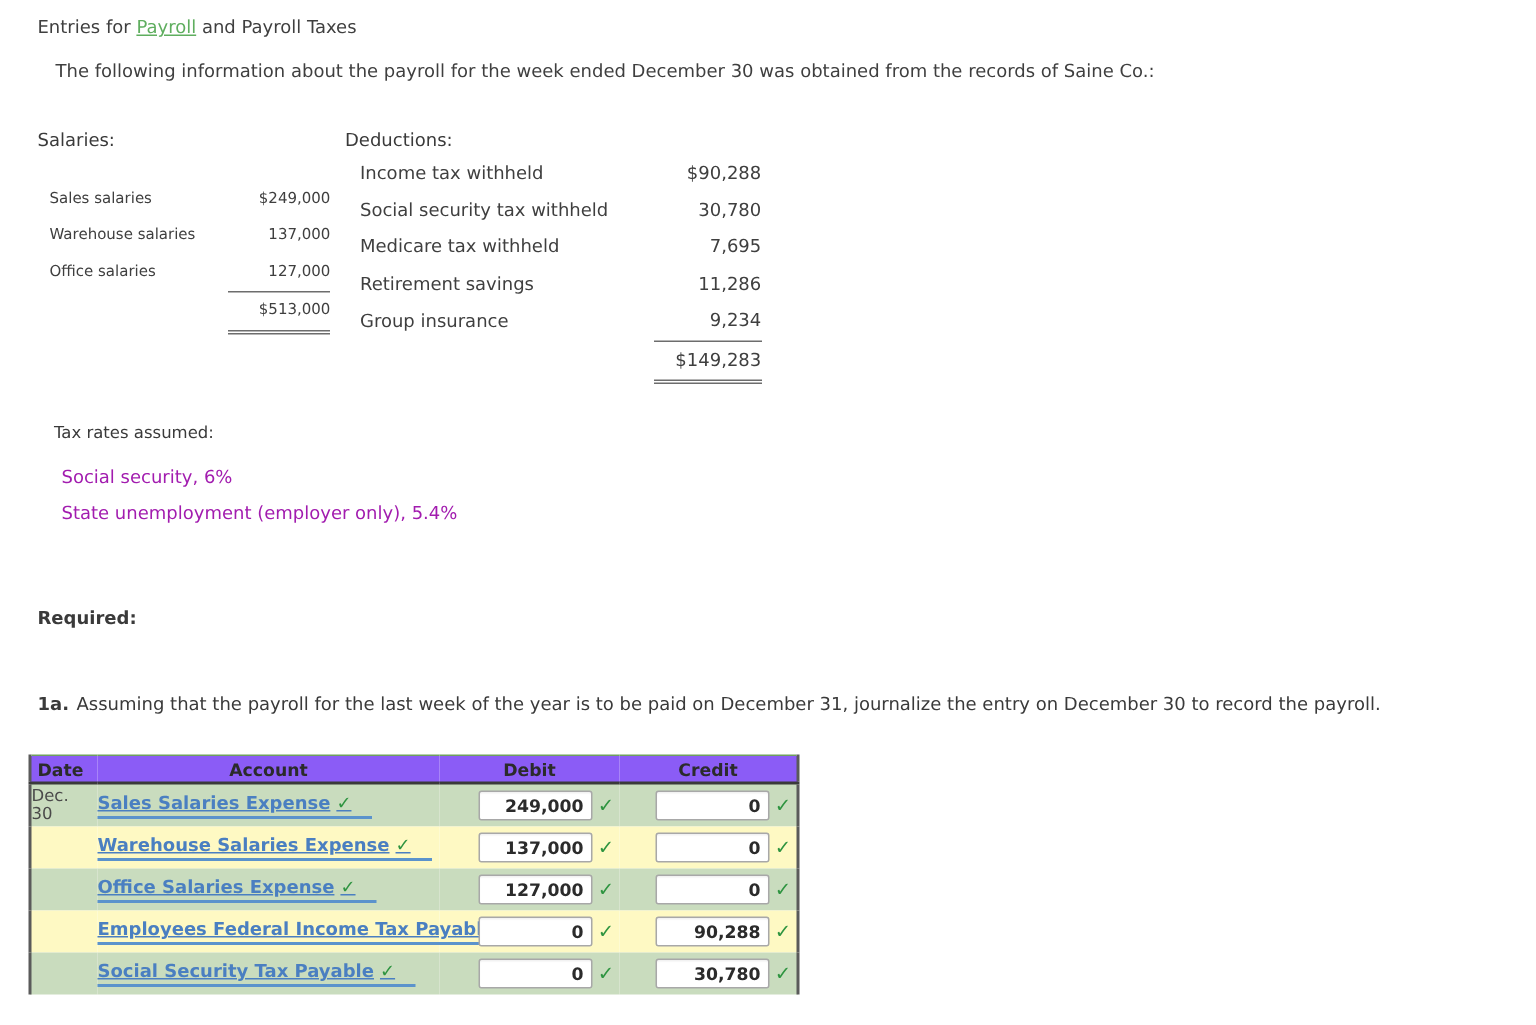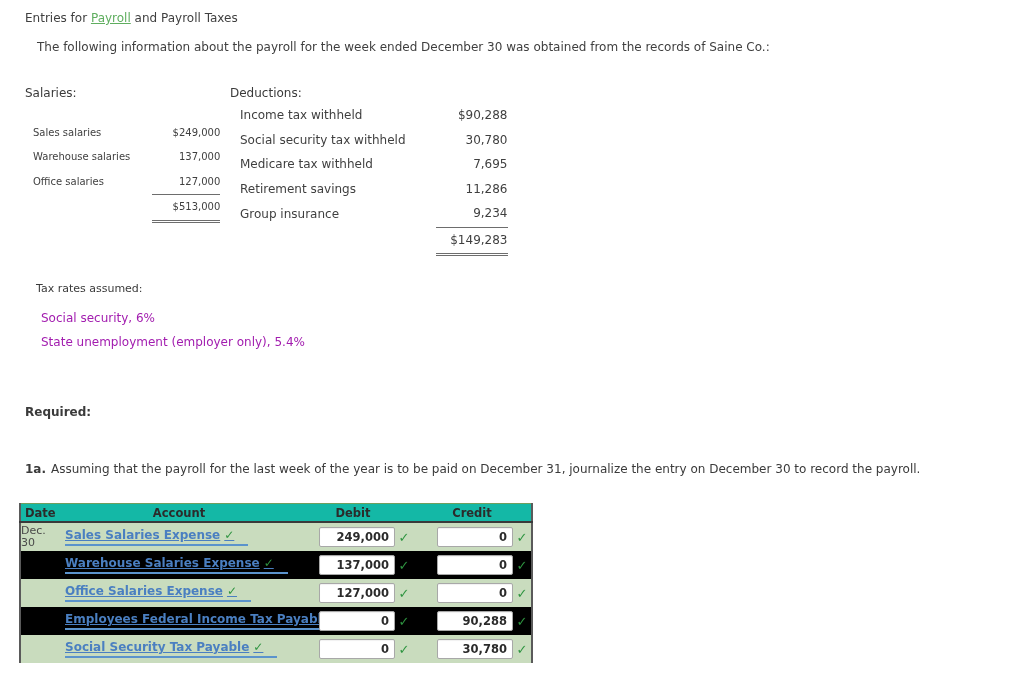--- a/index.html
+++ b/index.html
@@ -145,40 +145,40 @@
     position: absolute;
     left: 19px;
     top: 503px;
     width: 514px;
     border-collapse: collapse;
     border-left: 2px solid #5a5a5a;
     border-right: 2px solid #5a5a5a;
     table-layout: fixed;
   }
   .journal th {
-    background: #14b8a6;
+    background: #8b5cf6;
     border-bottom: 2px solid #3a3a3a;
     border-top: 1px solid #6f9f5e;
     font-size: 11.5px;
     font-weight: bold;
     color: #2b2b2b;
     height: 17px;
     padding: 0 4px;
   }
   .th-date { text-align: left; width: 36px; }
   .th-account { text-align: center; }
   .th-debit { text-align: center; width: 112px; }
   .th-credit { width: 110px; }
 
   .journal td {
     padding: 0;
     vertical-align: middle;
   }
   tr.row-a td { background: #c9dcbe; }
-  tr.row-b td { background: #000000; }
+  tr.row-b td { background: #fef9c3; }
 
   .cell-date {
     font-size: 11px;
     color: #4a4a4a;
     line-height: 12.5px;
     padding: 3px 0 3px 5px;
     vertical-align: top;
   }
   .cell-account {
     padding-left: 38px;

